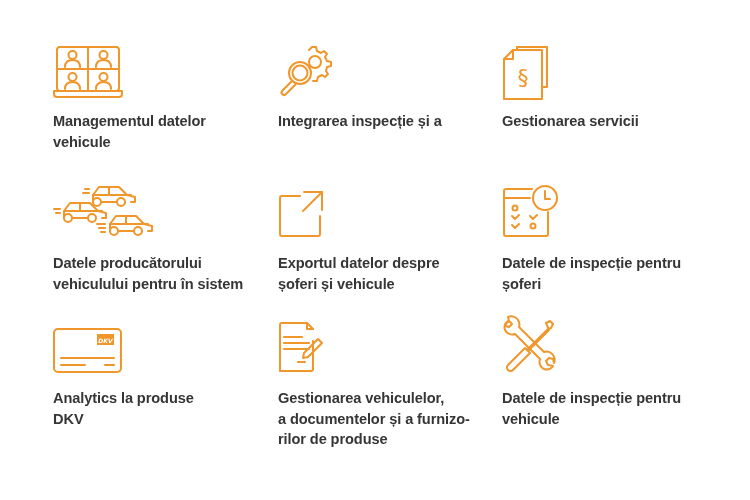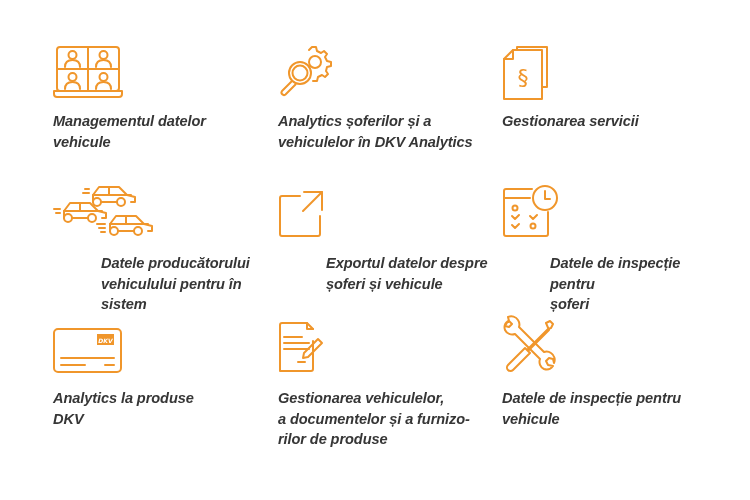--- a/index.html
+++ b/index.html
@@ -2,24 +2,24 @@
 <html><head>
 <meta charset="utf-8">
 <style>
   html, body { margin:0; padding:0; background:#ffffff; }
   body { width:750px; height:500px; position:relative; overflow:hidden;
          font-family:"Liberation Sans", "DejaVu Sans", sans-serif; }
   .feature { position:absolute; width:215px; }
   .icon { position:absolute; left:0; top:0; width:70px; height:56px; }
   .icon svg { display:block; overflow:visible; }
   .label { position:absolute; left:0; font-size:14.6px; font-weight:600;
-           line-height:20.5px; color:#363636; letter-spacing:-0.1px;font-style:italic; }
+           line-height:20.5px; color:#363636; letter-spacing:-0.1px; }
   .c1 { left:53px; } .c2 { left:278px; } .c3 { left:502px; }
   .r1 { top:45px; } .r2 { top:184px; } .r3 { top:319px; }
-  .r1 .label { top:66px; } .r2 .label { top:69px;margin-left:48px; } .r3 .label { top:69px; }
+  .r1 .label { top:66px; } .r2 .label { top:69px; } .r3 .label { top:69px; }
 </style>
 </head>
 <body>
 
 <div class="feature c1 r1">
   <div class="icon">
     <svg width="70" height="56" viewBox="0 0 70 56" fill="none" stroke="#f0962b" stroke-width="2" stroke-linecap="round" stroke-linejoin="round">
       <rect x="4" y="2" width="62" height="44" rx="3"></rect>
       <line x1="35" y1="2" x2="35" y2="46"></line>
       <line x1="4" y1="24" x2="66" y2="24"></line>
@@ -44,22 +44,21 @@
   <div class="icon">
     <svg width="70" height="56" viewBox="0 0 70 56" fill="none" stroke="#f0962b" stroke-width="2" stroke-linecap="round" stroke-linejoin="round">
       <path d="M31 5 l3-3 h4 l1 4 l4 2 l3-2 l3 3 l-2 3 l2 4 l4 1 v4 l-4 1 l-1 4 l2 3 l-3 3 l-3-2 l-4 2 l-1 4 h-4"></path>
       <circle cx="37" cy="17" r="6"></circle>
       <circle cx="22" cy="28" r="11"></circle>
       <circle cx="22" cy="28" r="7.5"></circle>
       <path d="M14 36 l-10 10 a2.5 2.5 0 0 0 3.5 3.5 l10 -10"></path>
     </svg>
   </div>
   <div class="label">
-    <div>Analytics șoferilor și a</div>
-    <div>vehiculelor în DKV Analytics</div>
+    <div>Integrarea inspecție și a</div>
   </div>
 </div>
 
 <div class="feature c3 r1">
   <div class="icon">
     <svg width="70" height="56" viewBox="0 0 70 56" fill="none" stroke="#f0962b" stroke-width="2" stroke-linecap="round" stroke-linejoin="round">
       <path d="M15 5 v-3 h30 v40 h-5"></path>
       <path d="M2 14 l9-9 h29 v49 h-38 Z"></path>
       <path d="M2 14 h9 v-9"></path>
       <text x="21" y="40" font-family="DejaVu Sans, sans-serif" font-size="22" fill="#f0962b" stroke="none" text-anchor="middle">§</text>

